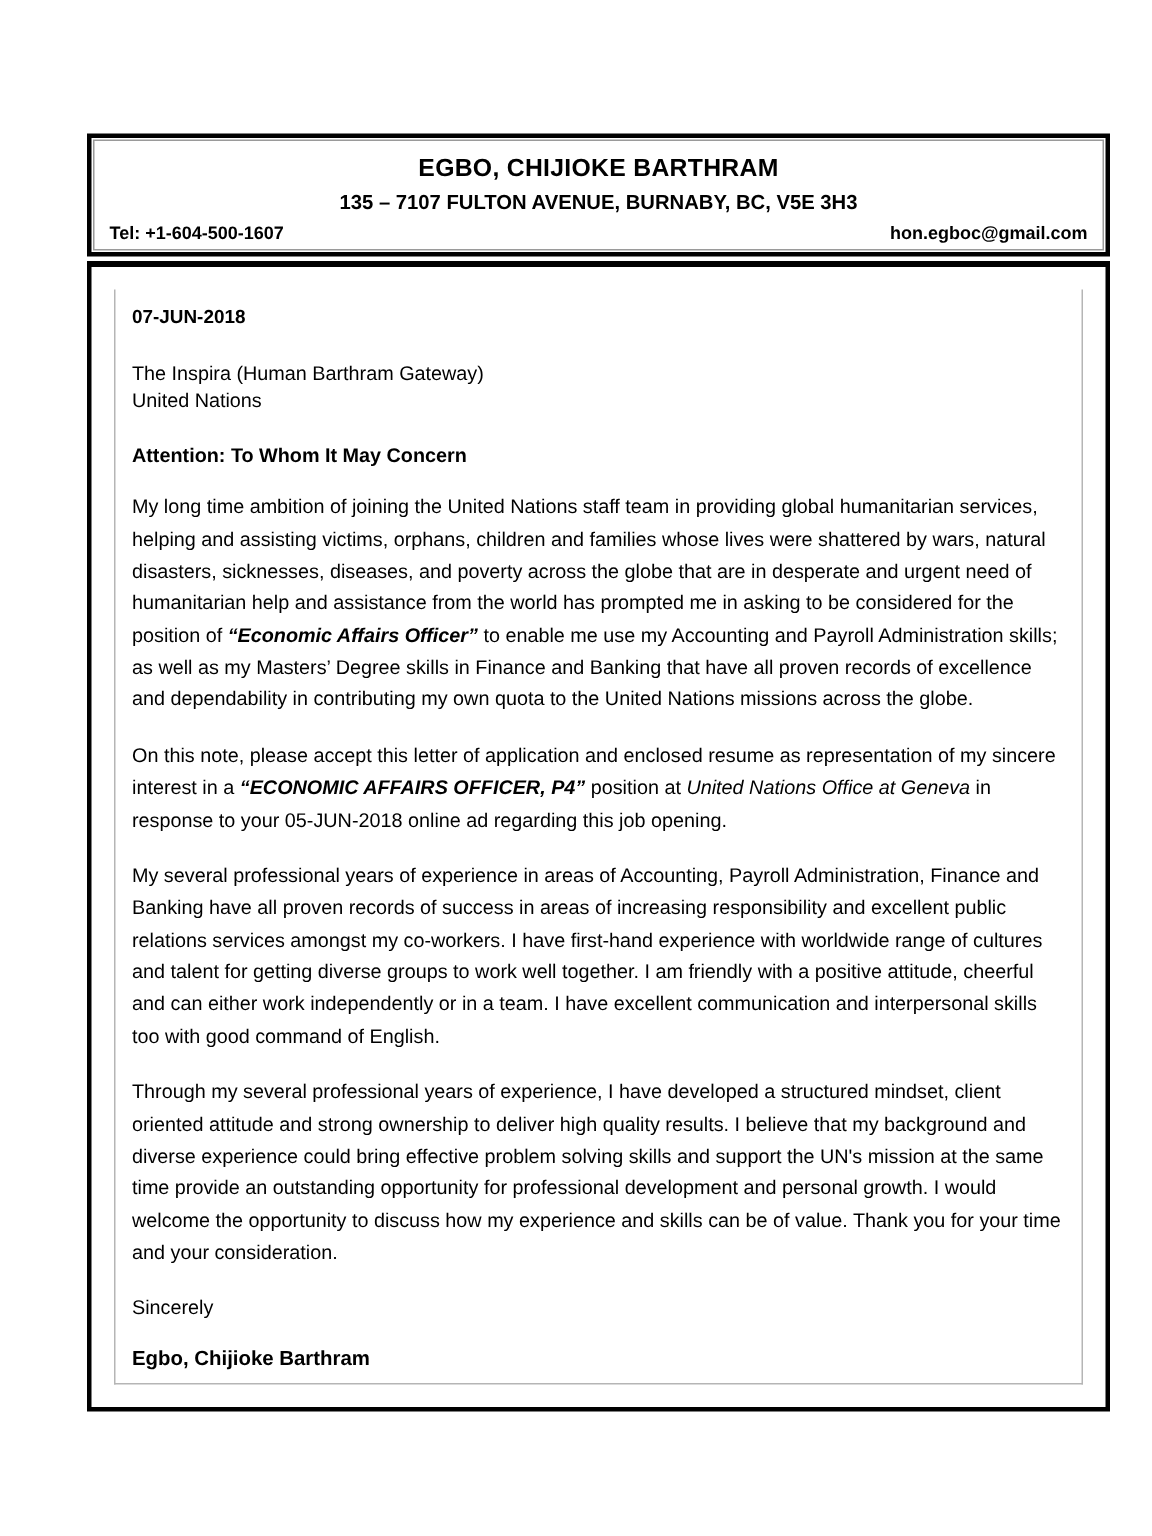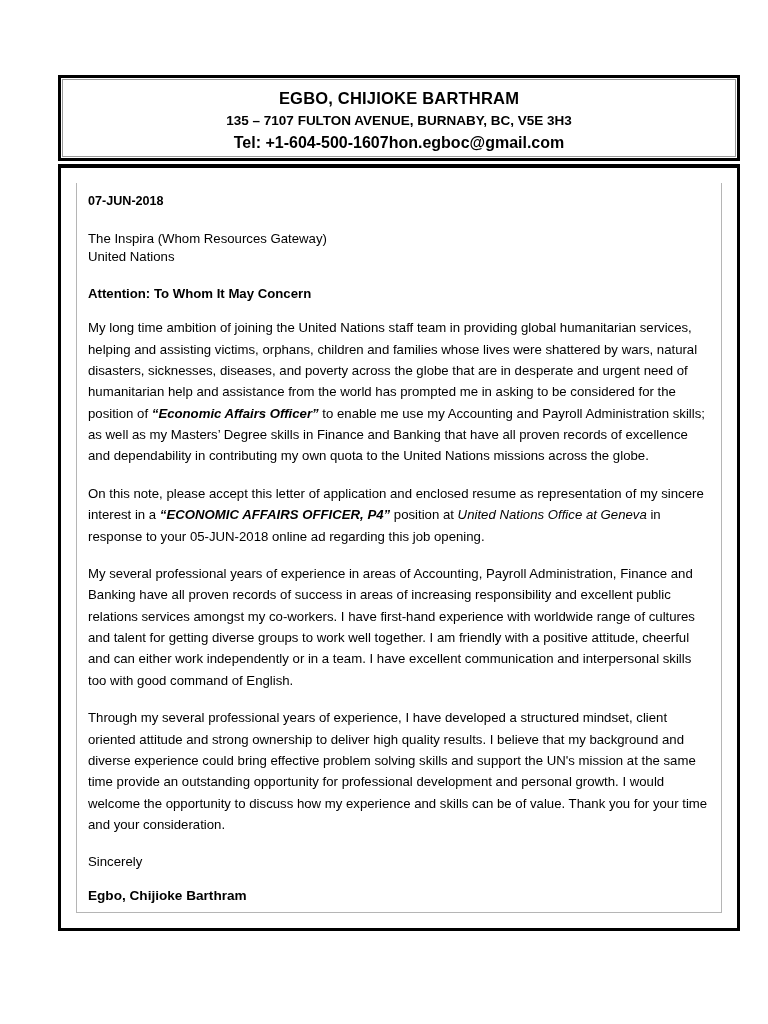--- a/index.html
+++ b/index.html
@@ -13,21 +13,21 @@
     font-family: "Liberation Sans", sans-serif;
     color: #000000;
     position: relative;
     overflow: hidden;
   }
 
   
   .page {
     position: absolute;
     left: 58px;
-    top: 75px;
+    top: 89px;
     width: 682px;
     box-sizing: border-box;
   }
 
   
   .letterhead {
     border: 3px solid #000000;
     background: #ffffff;
     box-sizing: border-box;
     padding: 1px;
@@ -48,25 +48,25 @@
   .lh-address {
     text-align: center;
     font-weight: bold;
     font-size: 13.5px;
     line-height: 1.45;
     margin-top: 2px;
     white-space: nowrap;
   }
   .lh-contact {
     display: flex;
-    justify-content: center;
+    justify-content: space-between;
     align-items: baseline;
     margin-top: 3px;
     font-weight: bold;
-    font-size: 16px;
+    font-size: 12px;
   }
   .lh-tel { text-align: left; }
   .lh-email { text-align: right; }
 
   
   .letterbody {
     border: 3px solid #000000;
     border-top: 4px solid #000000;
     background: #ffffff;
     box-sizing: border-box;
@@ -145,21 +145,21 @@
       </div>
     </div>
   </div>
 
   <div class="letterbody">
     <div class="letterbody-inner">
 
       <div class="date">07-JUN-2018</div>
 
       <div class="addr-block">
-        <div>The Inspira (Whom Resources Gateway)</div>
+        <div>The Inspira (Human Barthram Gateway)</div>
         <div>United Nations</div>
       </div>
 
       <div class="attention">Attention: To Whom It May Concern</div>
 
 
       <p class="para"><span>My long time ambition of joining the United Nations staff team in providing global humanitarian services, helping and assisting victims, orphans, children and families whose lives were shattered by wars, natural disasters, sicknesses, diseases, and poverty across the globe that are in desperate and urgent need of humanitarian help and assistance from the world has prompted me in asking to be considered for the position of </span><span class="bi">“Economic Affairs Officer”</span><span> to enable me use my Accounting and Payroll Administration skills; as well as my Masters’ Degree skills in Finance and Banking that have all proven records of excellence and dependability in contributing my own quota to the United Nations missions across the globe.</span></p>
 
       <p class="para"><span>On this note, please accept this letter of application and enclosed resume as representation of my sincere interest in a </span><span class="bi">“ECONOMIC AFFAIRS OFFICER, P4”</span><span> position at </span><span class="it">United Nations Office at Geneva</span><span> in response to your 05-JUN-2018 online ad regarding this job opening.</span></p>
 

